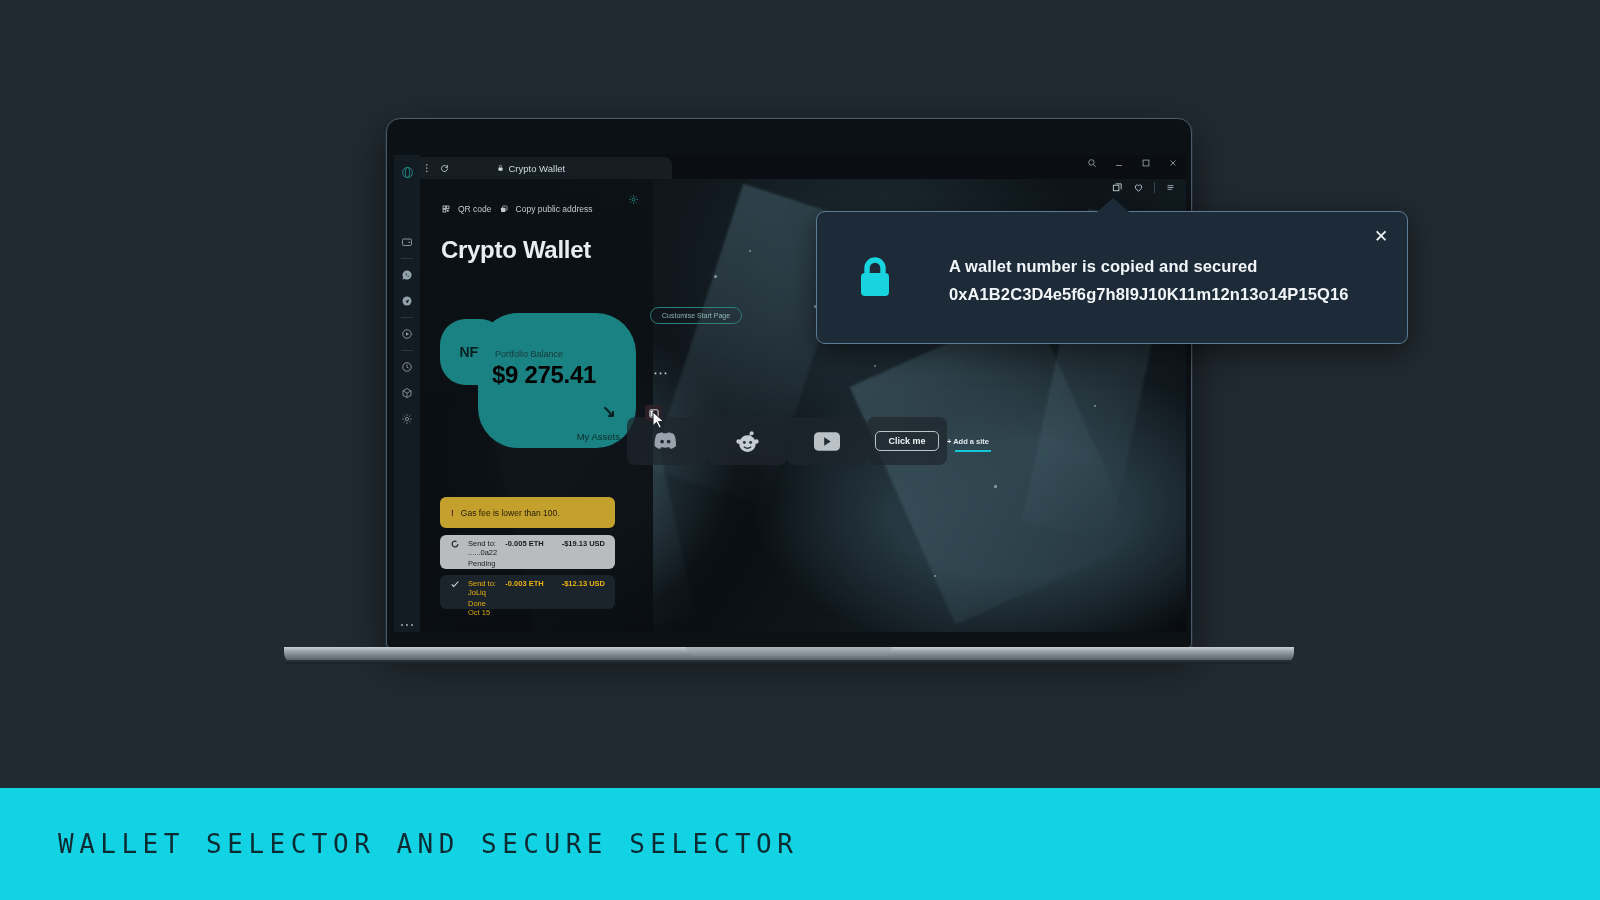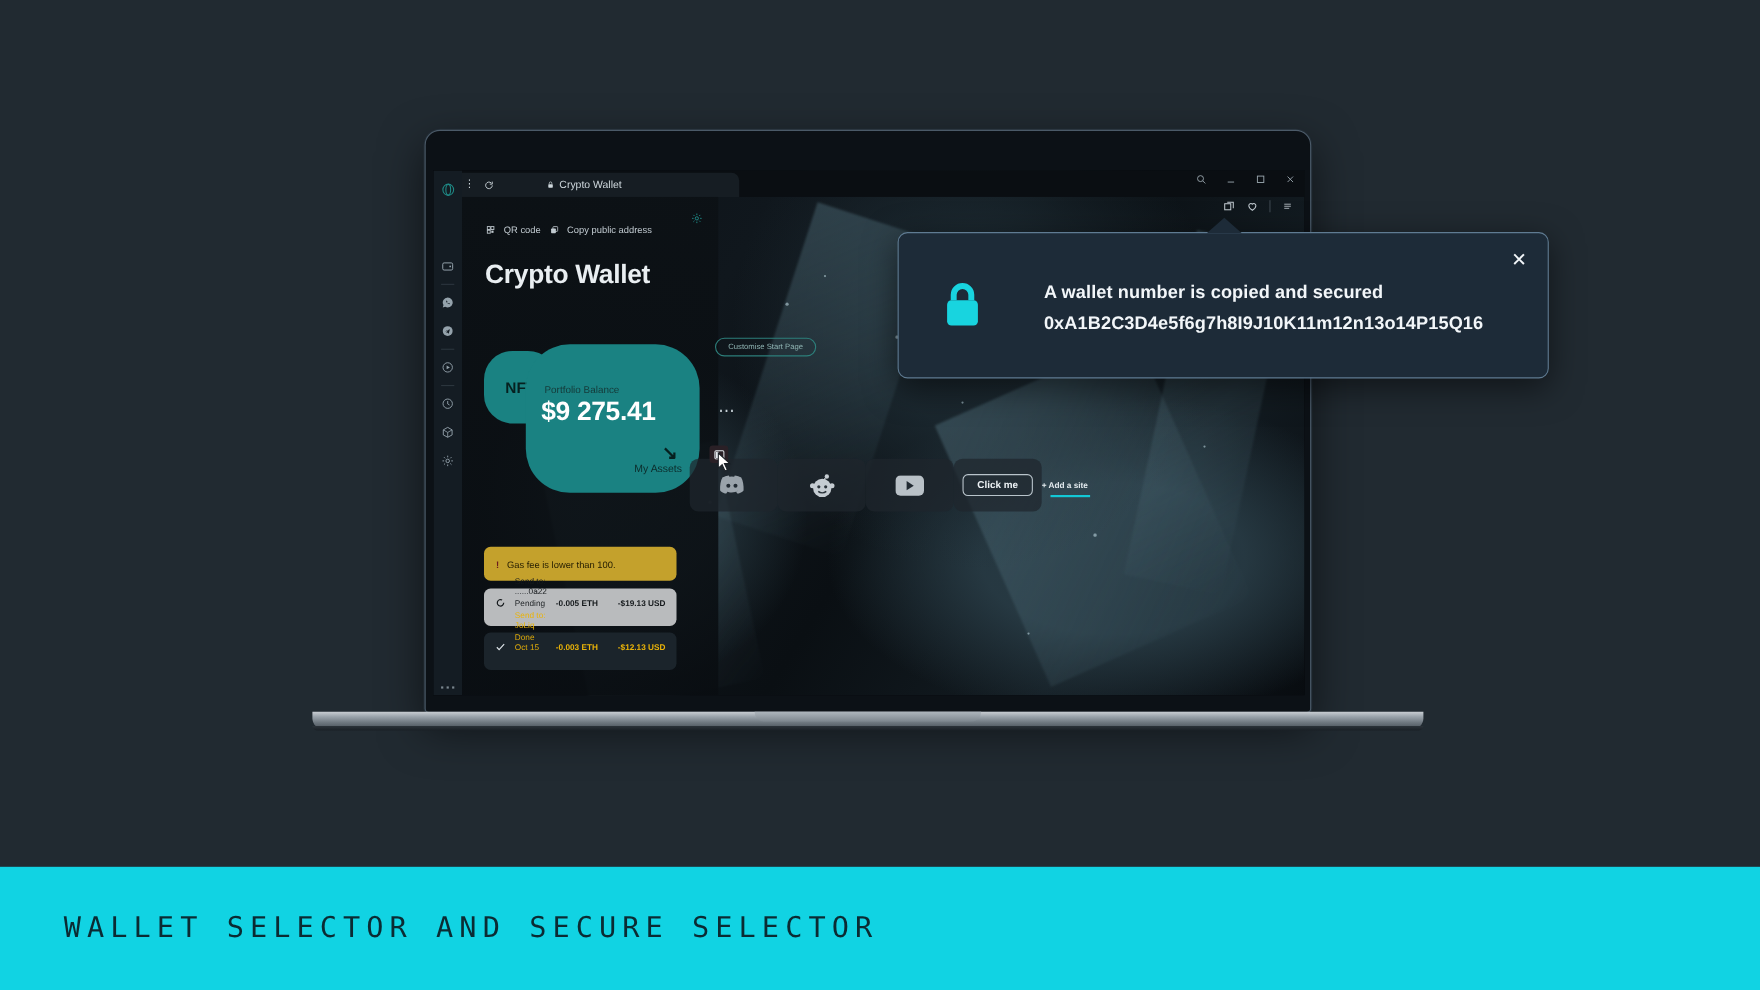--- a/index.html
+++ b/index.html
@@ -89,32 +89,32 @@
     position:absolute; left:20px; top:140px; width:66px; height:66px;
     background:#1a8282; border-radius:26px;
     display:flex; align-items:center; justify-content:center;
     font-size:14px; font-weight:bold; color:#06201f;
   }
   .bal-card {
     position:absolute; left:58px; top:134px; width:158px; height:135px;
     background:#1a8282; border-radius:40px; color:#0a2322;
   }
   .bal-lbl { position:absolute; left:17px; top:36px; font-size:9px; color:#153a39; }
-  .bal-amt { position:absolute; left:14px; top:48px; font-size:24px; font-weight:bold; color:#ffffff; letter-spacing:-.3px; }
+  .bal-amt { position:absolute; left:14px; top:48px; font-size:24px; font-weight:bold; color:#000000; letter-spacing:-.3px; }
   .bal-arrow { position:absolute; right:20px; bottom:26px; font-size:17px; color:#06201f; font-weight:bold; }
-  .bal-assets { position:absolute; right:16px; bottom:16px; font-size:9.5px; color:#0c2c2b; }
+  .bal-assets { position:absolute; right:16px; bottom:6px; font-size:9.5px; color:#0c2c2b; }
 
   .gasfee {
     position:absolute; left:20px; top:318px; width:175px; height:31px;
     background:#c4a12c; border-radius:6px; display:flex; align-items:center; gap:7px;
     padding:0 11px; font-size:8.5px; color:#231c00;
   }
   .tx {
     position:absolute; left:20px; width:175px; height:34px; border-radius:6px;
-    display:flex; align-items:flex-end; padding:16px 10px; gap:8px;
+    display:flex; align-items:flex-start; padding:4px 10px; gap:8px;
   }
   .tx.pending { top:356px; background:#b9bbbd; color:#15191c; }
   .tx.done { top:396px; background:#1b242b; color:#eab308; }
   .tx .col-l { flex:1; display:flex; flex-direction:column; gap:2px; font-size:7.5px; }
   .tx .col-r { text-align:right; display:flex; flex-direction:row; gap:18px; font-size:7.5px; font-weight:bold; }
   .tx .sub { opacity:.95; }
 
   
   .customise {
     position:absolute; left:256px; top:152px; padding:4px 11px;

